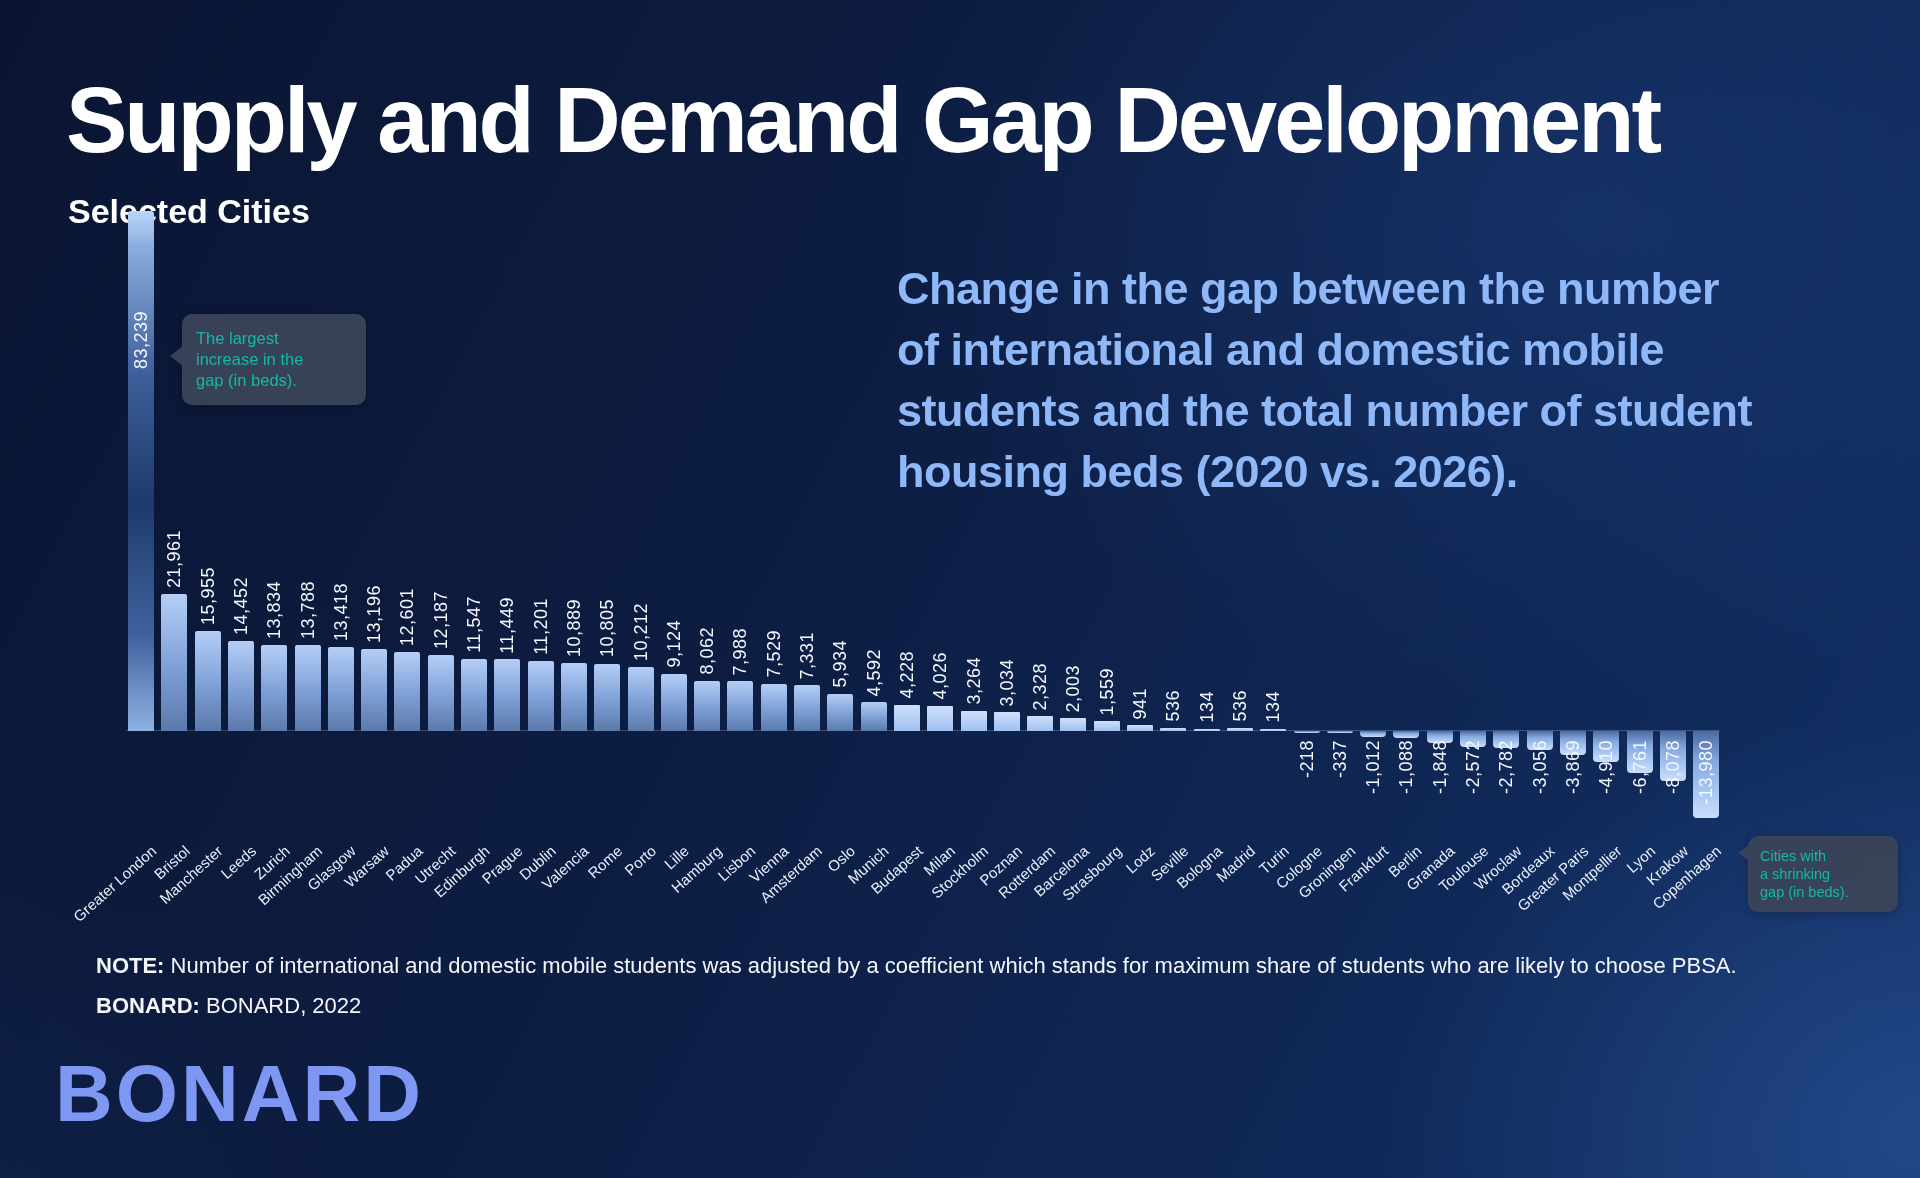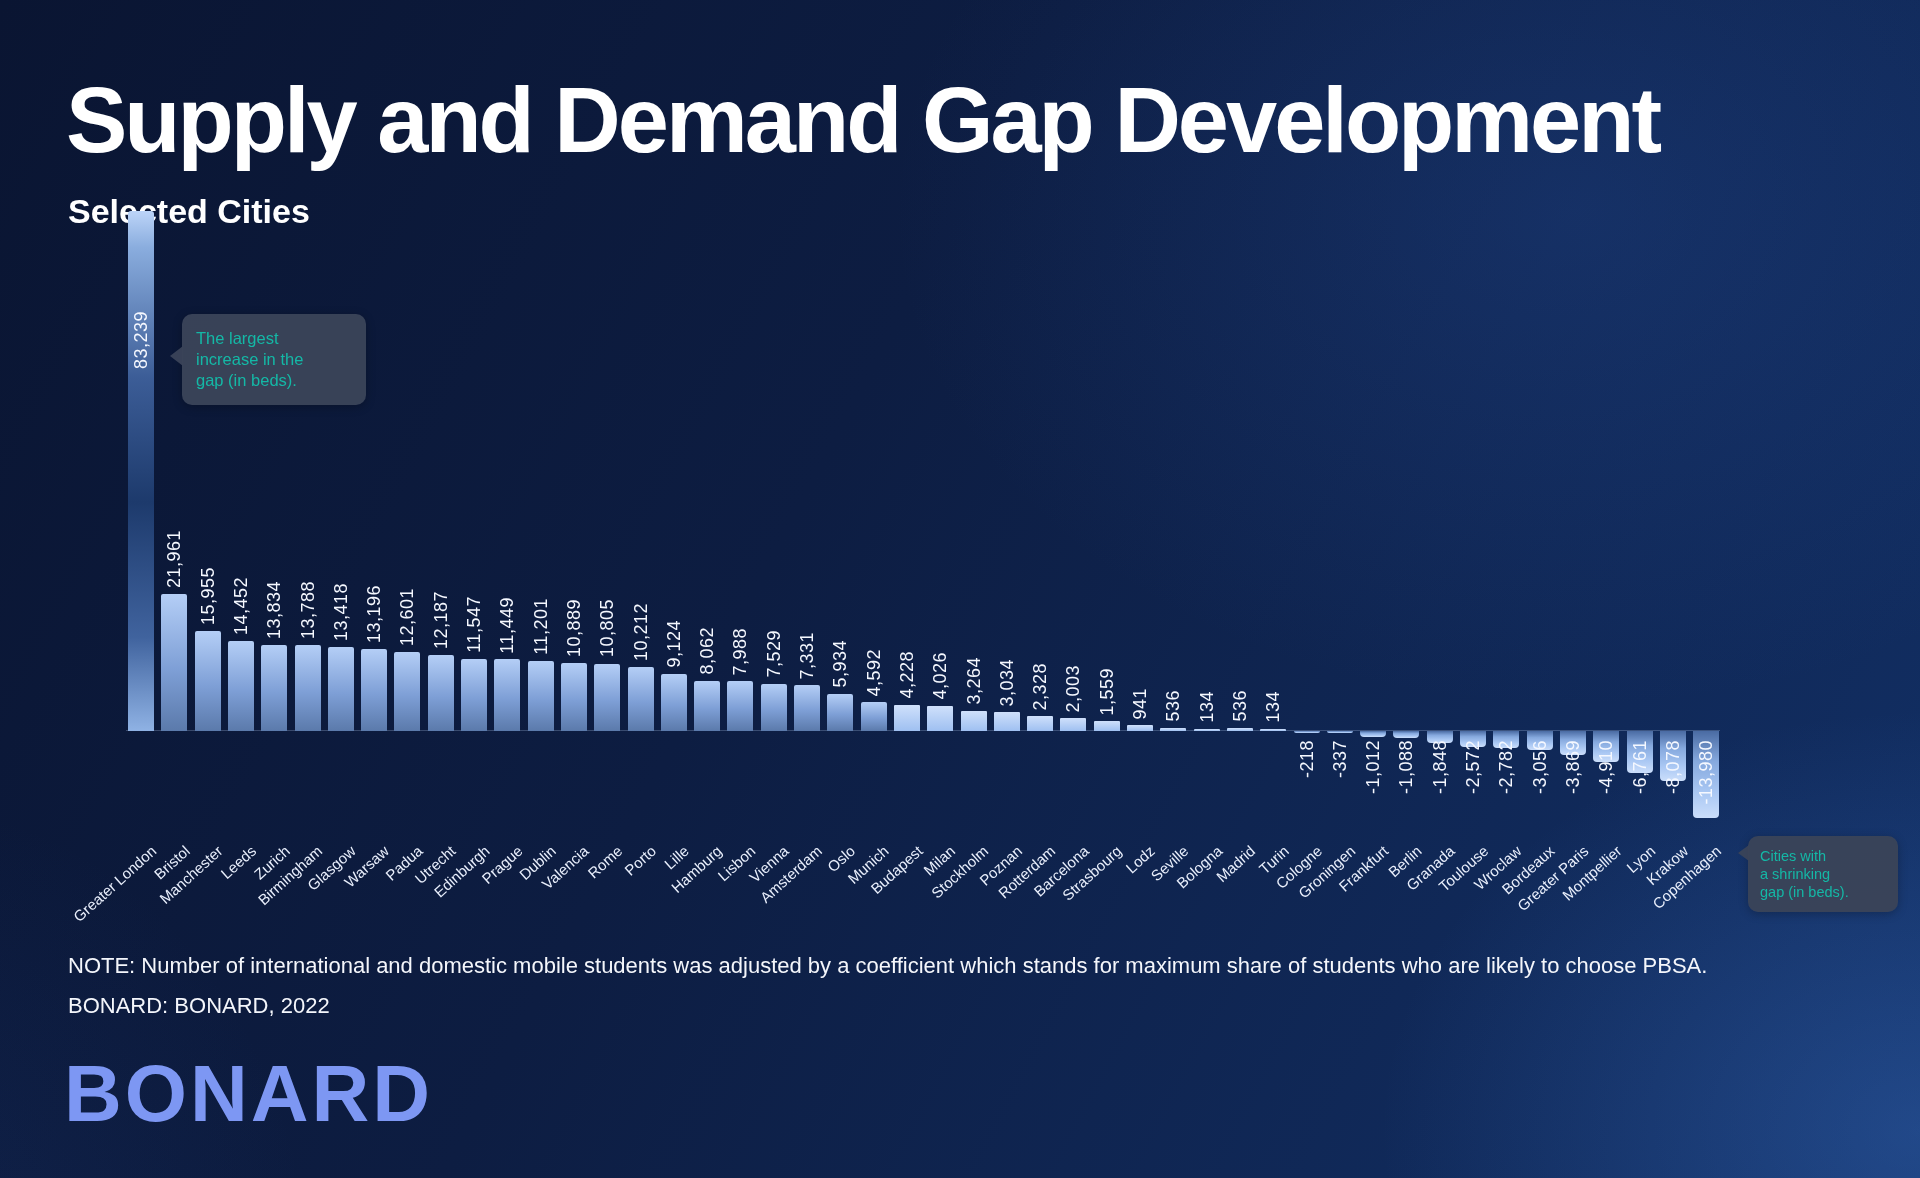--- a/index.html
+++ b/index.html
@@ -56,38 +56,42 @@
   }
   .callout-shrinking{left:1748px;top:836px;width:126px;padding:11px 12px;font-size:14.5px;line-height:18px;}
   .callout-shrinking .tail{
     position:absolute;left:-10px;top:9px;width:0;height:0;
     border-top:8px solid transparent;border-bottom:8px solid transparent;
     border-right:11px solid rgba(58,68,88,.96);
   }
   
   .note{position:absolute;left:68px;top:953px;font-size:22px;color:#f4f6fb;}
   .source{position:absolute;left:68px;top:993px;font-size:22px;color:#f4f6fb;}
-  .bold{font-weight:normal;}
+  .bold{font-weight:bold;margin-left:28px;}
   .brand{
-    position:absolute;left:64px;top:1048px;
+    position:absolute;left:55px;top:1048px;
     font-size:80px;font-weight:bold;letter-spacing:3px;color:#7d97f3;
   }
   .report-title{
     position:absolute;right:58px;top:1062px;
     font-size:47px;font-weight:bold;color:#f2e5c9;white-space:nowrap;
   }
 </style>
 </head>
 <body>
 
 <div class="canvas">
 
   <div class="page-title">Supply and Demand Gap Development</div>
   <div class="page-subtitle">Selected Cities</div>
 
+  <div class="description">Change in the gap between the number
+of international and domestic mobile
+students and the total number of student
+housing beds (2020 vs. 2026).</div>
 
   <div id="chart">
     <div class="axis-line"></div>
   <div class="bar bar-tall" style="left: 128px; width: 26px; height: 520px; top: 211px;"></div>
       <span class="vlabel" style="left: 131px; top: 311px;">83,239</span>
       <span class="clabel" style="right: 1772px; top: 842px;">Greater London</span>
       <div class="bar bar-mid" style="left: 161.3px; width: 26px; height: 137.192px; top: 593.808px;"></div>
       <span class="vlabel" style="left: 164.3px; bottom: 590.192px;">21,961</span>
       <span class="clabel" style="right: 1738.7px; top: 842px;">Bristol</span>
       <div class="bar bar-mid" style="left: 194.6px; width: 26px; height: 99.672px; top: 631.328px;"></div>

